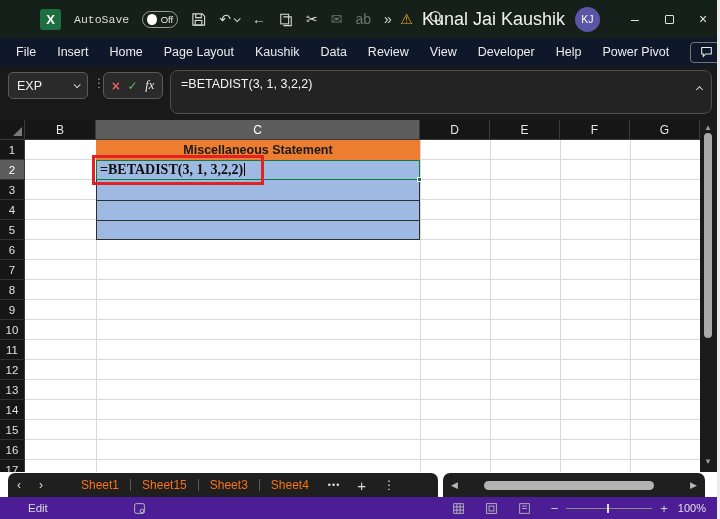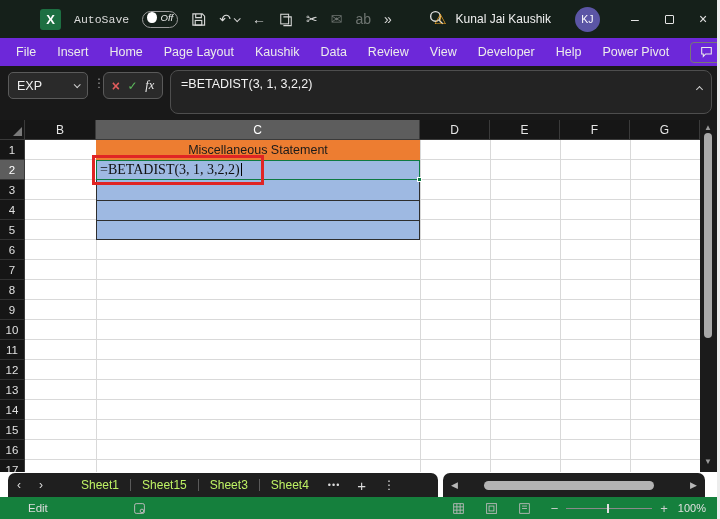--- a/index.html
+++ b/index.html
@@ -8,45 +8,45 @@
   .app { position:relative; width:720px; height:519px; background:#fff; overflow:hidden; }
 
   
   .titlebar { position:absolute; left:0; top:0; width:720px; height:38px;
     background:#15201a; display:flex; align-items:center; color:#e8e8e8; }
   .tb-left { display:flex; align-items:center; gap:13px; padding-left:40px; }
   .excel-logo { width:21px; height:21px; background:#1d6f42; border-radius:3px;
     color:#fff; font-weight:bold; font-size:13px; display:flex; align-items:center; justify-content:center; }
   .autosave-label { font-size:11.5px; color:#dcdcdc;font-family:Liberation Mono, monospace; }
   .toggle { width:36px; height:17px; border:1px solid #9a9a9a; border-radius:9px;
-    display:flex; align-items:flex-start; gap:4px; padding:0 4px;font-style:italic; }
+    display:flex; align-items:center; gap:4px; padding:0 4px; }
   .knob { width:11px; height:11px; background:#fff; border-radius:50%; }
   .toggle-state { font-size:9.5px; color:#eee; }
   .qa-icon { font-size:14px; color:#d8d8d8; line-height:1; display:flex; align-items:center; }
   .qa-icon.dim { opacity:.45; }
   .chev { display:inline-block; width:5px; height:5px; border-right:1.2px solid #cfcfcf;
     border-bottom:1.2px solid #cfcfcf; }
   .chev.down { transform:rotate(45deg) translateY(-1px); }
   .chev.up { transform:rotate(-135deg); }
   .undo-wrap { display:flex; align-items:center; gap:3px; }
   .filename-wrap { position:absolute; left:325px; top:0; height:38px; display:flex;
     align-items:center; gap:7px; font-size:12px; color:#f0f0f0; }
   .search-btn { position:absolute; left:428px; top:9px; }
   .tb-right { position:absolute; right:0; top:0; height:38px; display:flex; align-items:center; gap:0; }
   .warning-icon { color:#f5a623; font-size:14px; margin-right:9px; }
-  .user-name { font-size:12px; color:#f0f0f0; margin-right:24px; }
+  .user-name { font-size:18px; color:#f0f0f0; margin-right:10px; }
   .avatar { width:25px; height:25px; border-radius:50%; background:#5b55a5; color:#fff;
     font-size:10.5px; display:flex; align-items:center; justify-content:center; margin-right:18px; }
   .win-btn { width:34px; height:38px; display:flex; align-items:center; justify-content:center;
     color:#e4e4e4; font-size:14px; }
   .max-box { width:9px; height:9px; border:1.2px solid #e4e4e4; border-radius:1px; }
 
   
   .menubar { position:absolute; left:0; top:38px; width:720px; height:28px;
-    background:#6d28d9; display:flex; align-items:center; padding-left:16px; }
+    background:#0f172a; display:flex; align-items:center; padding-left:16px; }
   .menu-item { font-size:12.5px; color:#ececec; margin-right:21px; white-space:nowrap; }
   .menu-right { margin-left:auto; display:flex; align-items:center; gap:8px; padding-right:8px; }
   .comments-btn { display:flex; align-items:center; gap:5px; border:1px solid #777;
     border-radius:4px; padding:2px 9px 3px; color:#ececec; font-size:12px; height:21px; }
 
   
   .formulabar { position:absolute; left:0; top:66px; width:720px; height:54px; background:#191919; }
   .name-box { position:absolute; left:8px; top:6px; width:80px; height:27px; background:#2a2a2a;
     border:1px solid #5a5a5a; border-radius:5px; display:flex; align-items:center;
     padding:0 8px; color:#f0f0f0; font-size:12.5px; }
@@ -75,21 +75,21 @@
   .corner-tri { position:absolute; right:2px; bottom:3px; width:0; height:0;
     border-left:9px solid transparent; border-bottom:9px solid #7a7a7a; }
   .w-b{width:71px} .w-c{width:324px} .w-s{width:70px} .w-sb{width:17px; border-right:none;}
   .row-headers { position:absolute; left:0; top:20px; width:25px; height:332px; overflow:hidden; }
   .row-h { width:25px; height:20px; background:#161616; color:#e0e0e0; font-size:11.5px;
     display:flex; align-items:center; justify-content:center;
     border-bottom:1px solid #323232; border-right:1px solid #3a3a3a; }
   .row-h.selected { background:#5d5d5d; color:#fff; }
   .cells { position:absolute; left:25px; top:20px; width:675px; height:332px; background:#fff;
     background-image:repeating-linear-gradient(to bottom, transparent 0 19px, #d9d9d9 19px 20px);
-    overflow:hidden; }
+    overflow:hidden;font-weight:bold; }
   .vline { position:absolute; top:0; width:1px; height:332px; background:#d9d9d9; }
   .cell-c1 { position:absolute; left:71px; top:0; width:324px; height:20px; background:#ED7D31;
     color:#1a1a1a; font-size:12.5px; display:flex; align-items:center; justify-content:center; }
   .blue-block { position:absolute; left:71px; top:20px; width:324px; height:80px;
     background:#9EB9E2; border:1px solid #2e2e2e; }
   .blue-sep { position:absolute; left:0; width:100%; height:1px; background:#2e2e2e; }
   .active-cell { position:absolute; left:71px; top:20px; width:324px; height:20px;
     border:1.5px solid #0e7a43; }
   .fill-handle { position:absolute; right:-3px; bottom:-3px; width:5px; height:5px;
     background:#0e7a43; border:1px solid #fff; }
@@ -102,37 +102,37 @@
   .v-scrollbar { position:absolute; left:700px; top:0; width:17px; height:352px; background:#1b1b1b; }
   .v-scrollbar .tri { position:absolute; left:4px; color:#9a9a9a; font-size:8px; }
   .v-thumb { position:absolute; left:4px; top:13px; width:8px; height:205px;
     background:#a9a9a9; border-radius:4px; }
 
   
   .sheetbar { position:absolute; left:0; top:472px; width:720px; height:25px; }
   .strip1 { position:absolute; left:8px; top:1px; width:430px; height:24px; background:#1f1f1f;
     border-radius:7px 7px 0 0; display:flex; align-items:center; color:#e6e6e6; }
   .nav-arrow { font-size:12px; color:#dcdcdc; padding:0 9px; }
-  .tab { font-size:12px; color:#bef264; padding:0 11px; height:16px;
+  .tab { font-size:12px; color:#f97316; padding:0 11px; height:16px;
     display:flex; align-items:center; white-space:nowrap; }
   .tab-divider { width:1px; height:12px; background:#5a5a5a; }
   .tab.active { position:relative; background:#fff; color:#1a1a1a; font-weight:bold;
     height:27px; margin-top:-4px; border-radius:3px 3px 0 0; padding:0 10px; }
   .tab-underline { position:absolute; left:6px; right:6px; bottom:2px; height:2.5px; background:#1e7145; }
   .tab-more { font-size:9px; letter-spacing:1px; color:#dcdcdc; padding:0 8px; }
   .tab-add { font-size:15px; color:#dcdcdc; padding:0 9px; }
   .tab-dots { font-size:12px; color:#dcdcdc; padding:0 8px; }
   .strip2 { position:absolute; left:443px; top:1px; width:262px; height:24px; background:#1f1f1f;
     border-radius:7px 7px 0 0; display:flex; align-items:center; }
   .h-tri { color:#b8b8b8; font-size:9px; padding:0 8px; }
   .h-thumb { height:9px; width:170px; background:#b3b3b3; border-radius:5px; margin-left:18px; }
   .h-tri.right { margin-left:auto; }
 
   
-  .statusbar { position:absolute; left:0; top:497px; width:720px; height:22px; background:#15803d;
+  .statusbar { position:absolute; left:0; top:497px; width:720px; height:22px; background:#4c1d95;
     display:flex; align-items:center; color:#dcdcdc; font-size:11.5px; }
   .sb-mode { margin-left:28px; }
   .sb-macro { margin-left:85px; display:flex; }
   .sb-access { margin-left:48px; display:flex; align-items:center; gap:6px; font-weight:bold; color:#eee; }
   .sb-right { margin-left:auto; display:flex; align-items:center; padding-right:14px; }
   .view-icon { margin-right:20px; display:flex; }
   .zoom-minus, .zoom-plus { color:#cfcfcf; font-size:13px; }
   .zoom-slider { position:relative; width:86px; height:1px; background:#8a8a8a; margin:0 8px; }
   .zoom-thumb { position:absolute; left:41px; top:-4px; width:2px; height:9px; background:#e0e0e0; }
   .zoom-pct { margin-left:10px; font-size:11px; color:#e0e0e0; }

